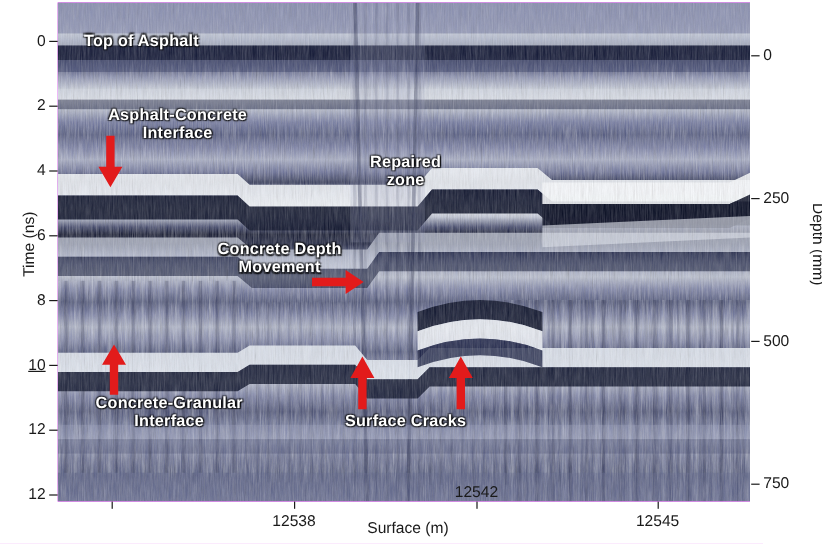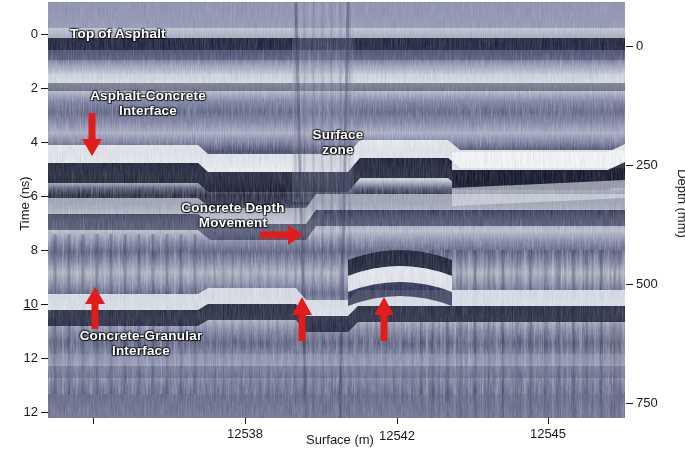--- a/index.html
+++ b/index.html
@@ -242,30 +242,31 @@
         <rect x="0" y="0" width="577" height="416" fill="#c3c9d9" filter="url(#speckle)" opacity="0.38"></rect>
         <rect x="0" y="0" width="577" height="416" fill="#232a4c" filter="url(#speckle)" opacity="0.22"></rect>
       </g>
     </svg>
 
     <div class="ann" style="left:22px; top:24px;">Top of Asphalt</div>
 
     <div class="ann center" style="left:20px; top:86px; width:160px;">Asphalt-Concrete
 Interface</div>
 
-    <div class="ann center" style="left:243px; top:125px; width:94px;">Surface
+    <div class="ann center" style="left:243px; top:125px; width:94px;">Repaired
 zone</div>
 
     <div class="ann center" style="left:120px; top:198px; width:130px;">Concrete Depth
 Movement</div>
 
 
     <div class="ann center" style="left:8px; top:326px; width:170px;">Concrete-Granular
 Interface</div>
 
+    <div class="ann center" style="left:225px; top:341px; width:130px;">Surface Cracks</div>
 
     <div class="arrow" style="left:33px; top:111px;">
       <svg width="22" height="44" viewBox="0 0 22 44">
         <path d="M7.5 0 L14.5 0 L14.5 26 L21 26 L11 43 L1 26 L7.5 26 Z" fill="#e21b1b"></path>
       </svg>
     </div>
 
     <div class="arrow" style="left:212px; top:222px;">
       <svg width="44" height="22" viewBox="0 0 44 22">
         <path d="M0 7.5 L0 14.5 L28 14.5 L28 21 L43 11 L28 1 L28 7.5 Z" fill="#e21b1b"></path>
@@ -328,19 +329,19 @@
   </div>
 
   <div>
     <div class="tick tick-v" style="left:93px;  top:418px;"></div>
     <div class="tick tick-v" style="left:245px; top:418px;"></div>
     <div class="tick tick-v" style="left:397px; top:418px;"></div>
     <div class="tick tick-v" style="left:548px; top:418px;"></div>
 
     <div class="ticklabel tl-bottom" style="left:53px;  width:80px; top:451px;">12534</div>
     <div class="ticklabel tl-bottom" style="left:205px; width:80px; top:426px;">12538</div>
-    <div class="ticklabel tl-bottom" style="left:357px; width:80px; top:428px;text-align:center;">12542</div>
+    <div class="ticklabel tl-bottom" style="left:357px; width:80px; top:402px;text-align:center;">12542</div>
     <div class="ticklabel tl-bottom" style="left:508px; width:80px; top:426px;">12545</div>
 
     <div class="axistitle" id="xtitle">Surface (m)</div>
   </div>
 
 </div>
 
 </body></html>

